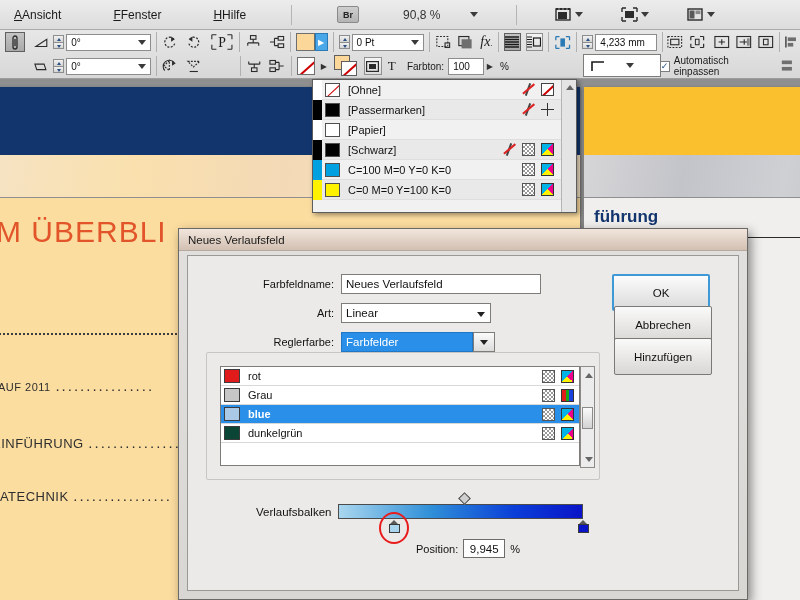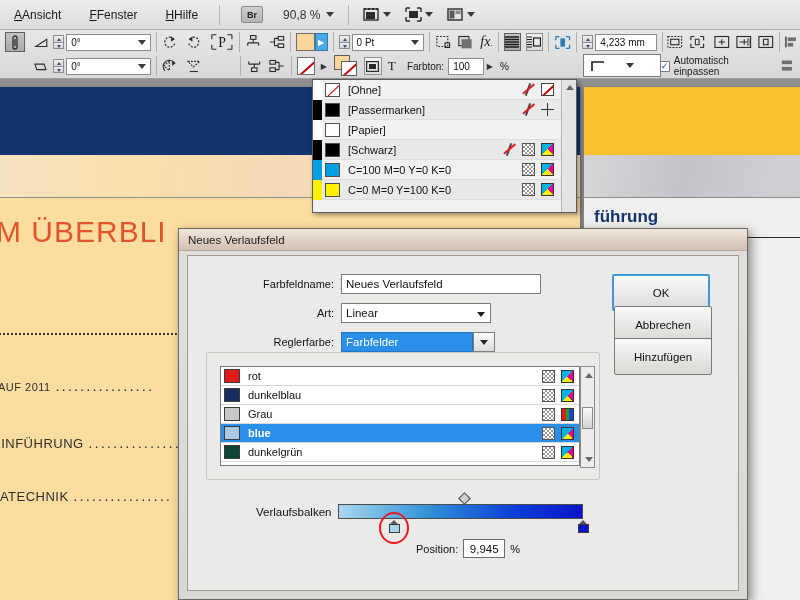--- a/index.html
+++ b/index.html
@@ -10,21 +10,21 @@
     font-size: 11px;
     background: #9a9a9a;
   }
   #app { position: relative; width: 800px; height: 600px; }
 
   
   .menubar {
     position: absolute; left: 0; top: 0; width: 800px; height: 30px;
     background: linear-gradient(#ececec, #dcdcdc);
     border-bottom: 1px solid #aaa;
-    display: flex; align-items: center;
+    display: flex; align-items: center; gap: 24px;
   }
   .menu-item {
     padding: 3px 14px; font-size: 12px; color: #1a1a1a;
     white-space: nowrap;
   }
   .menu-item u { text-decoration: underline; }
   .mb-sep { width: 1px; height: 20px; background: #b5b5b5; margin: 0 7px; }
   .br-btn {
     width: 22px; height: 17px; border: 1px solid #8a8a8a; border-radius: 2px;
     background: linear-gradient(#cfcfcf,#b4b4b4);
@@ -647,28 +647,20 @@
         <div id="dlgrows">
             <div class="lrow">
               <div class="lchip" style="background: rgb(224, 27, 27);"></div>
               <div class="lname">rot</div>
               <div class="licons">
                 <span class="ic chk8"></span>
                 <span class="ic cmyk"></span>
               </div>
             </div>
             <div class="lrow">
-              <div class="lchip" style="background: rgb(24, 48, 94);"></div>
-              <div class="lname">dunkelblau</div>
-              <div class="licons">
-                <span class="ic chk8"></span>
-                <span class="ic cmyk"></span>
-              </div>
-            </div>
-            <div class="lrow">
               <div class="lchip" style="background: rgb(198, 198, 198);"></div>
               <div class="lname">Grau</div>
               <div class="licons">
                 <span class="ic chk8"></span>
                 <span class="ic rgbbar"></span>
               </div>
             </div>
             <div class="lrow sel">
               <div class="lchip" style="background: rgb(170, 201, 230);"></div>
               <div class="lname">blue</div>

